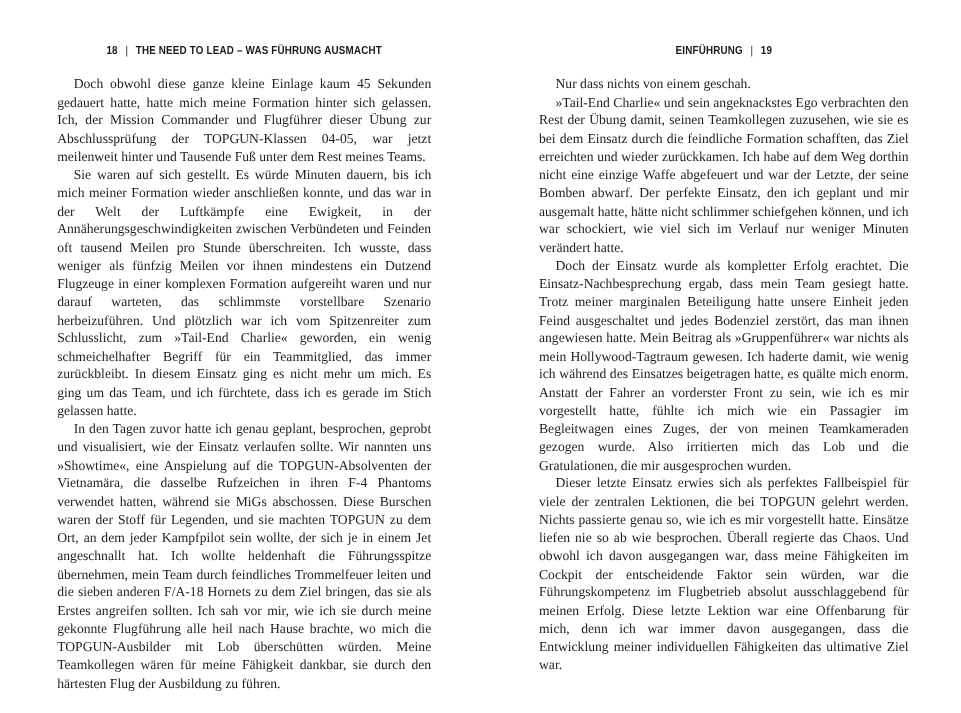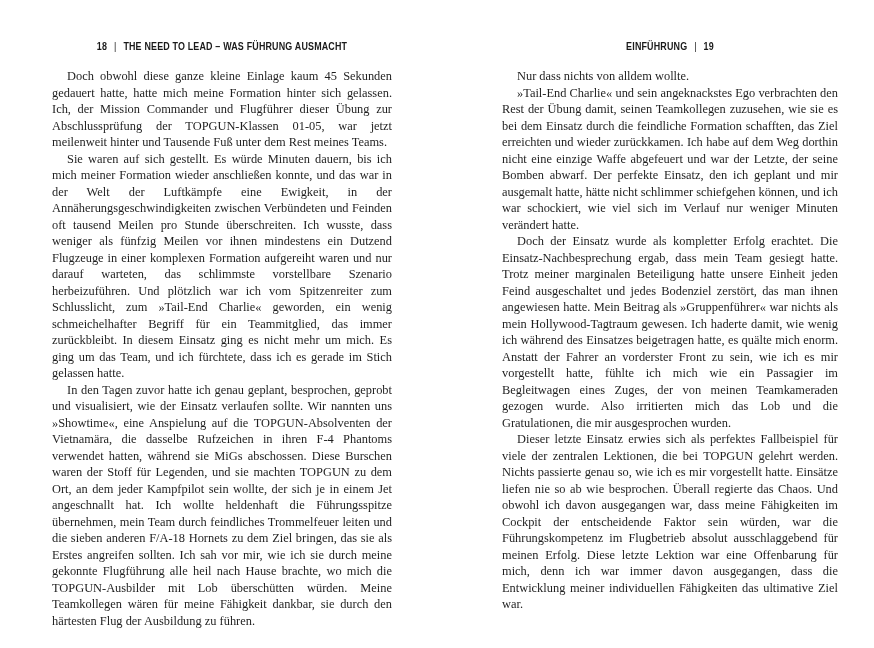--- a/index.html
+++ b/index.html
@@ -18,21 +18,21 @@
     position: absolute;
     inset: 0;
     background: #ffffff;
   }
   .page {
     position: absolute;
     top: 0;
     height: 512px;
   }
   .page-left  { left: 52px;  width: 340px; }
-  .page-right { left: 502px; width: 336px; }
+  .page-right { left: 490px; width: 336px; }
 
   .running-header {
     position: absolute;
     top: 40px;
     left: 0;
     right: 0;
     text-align: center;
     font-family: "Liberation Sans", sans-serif;
     font-weight: bold;
     font-size: 10.5px;
@@ -71,33 +71,33 @@
 
 <div class="spread">
 
   <div class="page page-left">
     <div class="running-header">
       <span>18</span>
       <span class="sep">|</span>
       <span>THE NEED TO LEAD – WAS FÜHRUNG AUSMACHT</span>
     </div>
     <div class="page-body" lang="de">
-      <p>Doch obwohl diese ganze kleine Einlage kaum 45 Sekunden gedauert hatte, hatte mich meine Formation hinter sich gelassen. Ich, der Mission Commander und Flugführer dieser Übung zur Abschlussprüfung der TOPGUN-Klassen 01-05, war jetzt meilenweit hinter und Tausende Fuß unter dem Rest meines Teams.</p>
+      <p>Doch obwohl diese ganze kleine Einlage kaum 45 Sekunden gedauert hatte, hatte mich meine Formation hinter sich gelassen. Ich, der Mission Commander und Flugführer dieser Übung zur Abschlussprüfung der TOPGUN-Klassen 04-05, war jetzt meilenweit hinter und Tausende Fuß unter dem Rest meines Teams.</p>
       <p>Sie waren auf sich gestellt. Es würde Minuten dauern, bis ich mich meiner Formation wieder anschließen konnte, und das war in der Welt der Luftkämpfe eine Ewigkeit, in der Annäherungsgeschwindigkeiten zwischen Verbündeten und Feinden oft tausend Meilen pro Stunde überschreiten. Ich wusste, dass weniger als fünfzig Meilen vor ihnen mindestens ein Dutzend Flugzeuge in einer komplexen Formation aufgereiht waren und nur darauf warteten, das schlimmste vorstellbare Szenario herbeizuführen. Und plötzlich war ich vom Spitzenreiter zum Schlusslicht, zum »Tail-End Charlie« geworden, ein wenig schmeichelhafter Begriff für ein Teammitglied, das immer zurückbleibt. In diesem Einsatz ging es nicht mehr um mich. Es ging um das Team, und ich fürchtete, dass ich es gerade im Stich gelassen hatte.</p>
       <p>In den Tagen zuvor hatte ich genau geplant, besprochen, geprobt und visualisiert, wie der Einsatz verlaufen sollte. Wir nannten uns »Showtime«, eine Anspielung auf die TOPGUN-Absolventen der Vietnamära, die dasselbe Rufzeichen in ihren F-4 Phantoms verwendet hatten, während sie MiGs abschossen. Diese Burschen waren der Stoff für Legenden, und sie machten TOPGUN zu dem Ort, an dem jeder Kampfpilot sein wollte, der sich je in einem Jet angeschnallt hat. Ich wollte heldenhaft die Führungsspitze übernehmen, mein Team durch feindliches Trommelfeuer leiten und die sieben anderen F/A-18 Hornets zu dem Ziel bringen, das sie als Erstes angreifen sollten. Ich sah vor mir, wie ich sie durch meine gekonnte Flugführung alle heil nach Hause brachte, wo mich die TOPGUN-Ausbilder mit Lob überschütten würden. Meine Teamkollegen wären für meine Fähigkeit dankbar, sie durch den härtesten Flug der Ausbildung zu führen.</p>
     </div>
   </div>
 
   <div class="page page-right">
     <div class="running-header">
       <span>EINFÜHRUNG</span>
       <span class="sep">|</span>
       <span>19</span>
     </div>
     <div class="page-body" lang="de">
-      <p>Nur dass nichts von alldem wollte.</p>
+      <p>Nur dass nichts von einem geschah.</p>
       <p>»Tail-End Charlie« und sein angeknackstes Ego verbrachten den Rest der Übung damit, seinen Teamkollegen zuzusehen, wie sie es bei dem Einsatz durch die feindliche Formation schafften, das Ziel erreichten und wieder zurückkamen. Ich habe auf dem Weg dorthin nicht eine einzige Waffe abgefeuert und war der Letzte, der seine Bomben abwarf. Der perfekte Einsatz, den ich geplant und mir ausgemalt hatte, hätte nicht schlimmer schiefgehen können, und ich war schockiert, wie viel sich im Verlauf nur weniger Minuten verändert hatte.</p>
       <p>Doch der Einsatz wurde als kompletter Erfolg erachtet. Die Einsatz-Nachbesprechung ergab, dass mein Team gesiegt hatte. Trotz meiner marginalen Beteiligung hatte unsere Einheit jeden Feind ausgeschaltet und jedes Bodenziel zerstört, das man ihnen angewiesen hatte. Mein Beitrag als »Gruppenführer« war nichts als mein Hollywood-Tagtraum gewesen. Ich haderte damit, wie wenig ich während des Einsatzes beigetragen hatte, es quälte mich enorm. Anstatt der Fahrer an vorderster Front zu sein, wie ich es mir vorgestellt hatte, fühlte ich mich wie ein Passagier im Begleitwagen eines Zuges, der von meinen Teamkameraden gezogen wurde. Also irritierten mich das Lob und die Gratulationen, die mir ausgesprochen wurden.</p>
       <p>Dieser letzte Einsatz erwies sich als perfektes Fallbeispiel für viele der zentralen Lektionen, die bei TOPGUN gelehrt werden. Nichts passierte genau so, wie ich es mir vorgestellt hatte. Einsätze liefen nie so ab wie besprochen. Überall regierte das Chaos. Und obwohl ich davon ausgegangen war, dass meine Fähigkeiten im Cockpit der entscheidende Faktor sein würden, war die Führungskompetenz im Flugbetrieb absolut ausschlaggebend für meinen Erfolg. Diese letzte Lektion war eine Offenbarung für mich, denn ich war immer davon ausgegangen, dass die Entwicklung meiner individuellen Fähigkeiten das ultimative Ziel war.</p>
     </div>
   </div>
 
 </div>
 
 </body></html>

